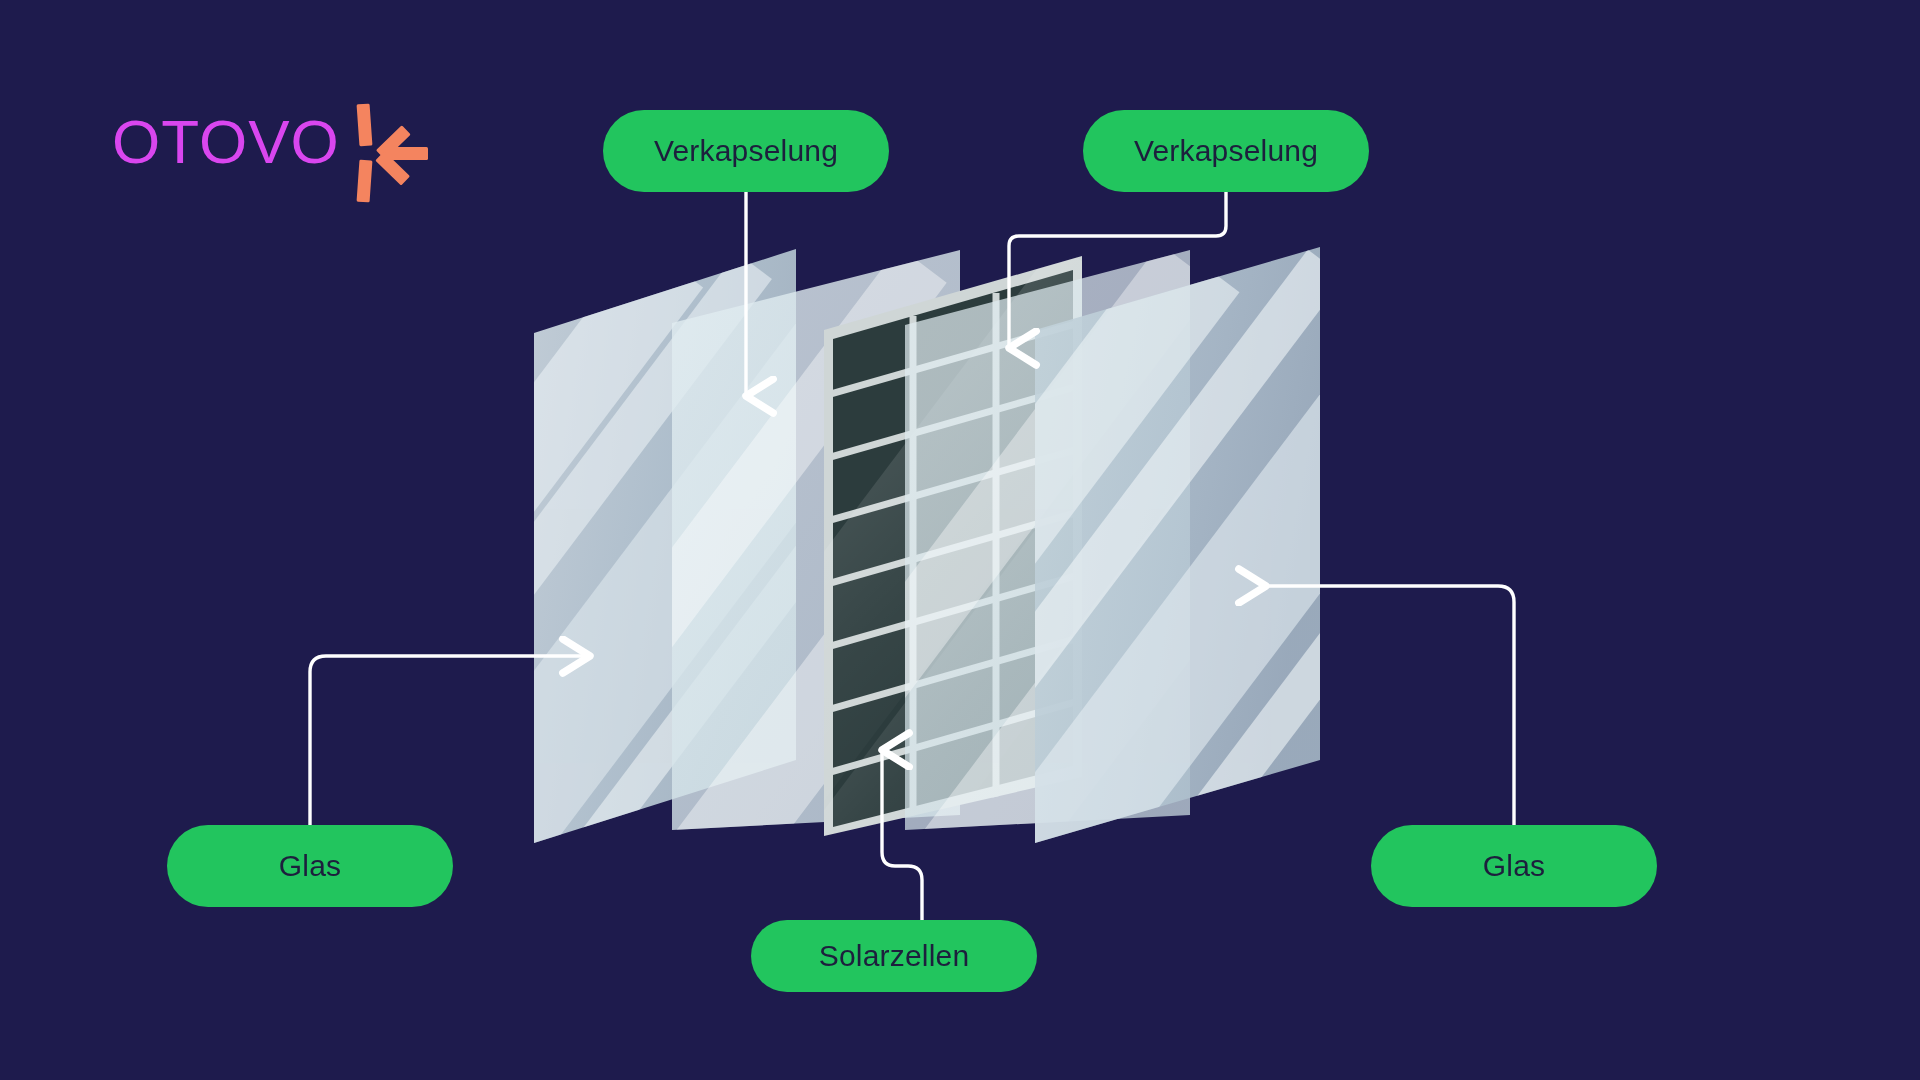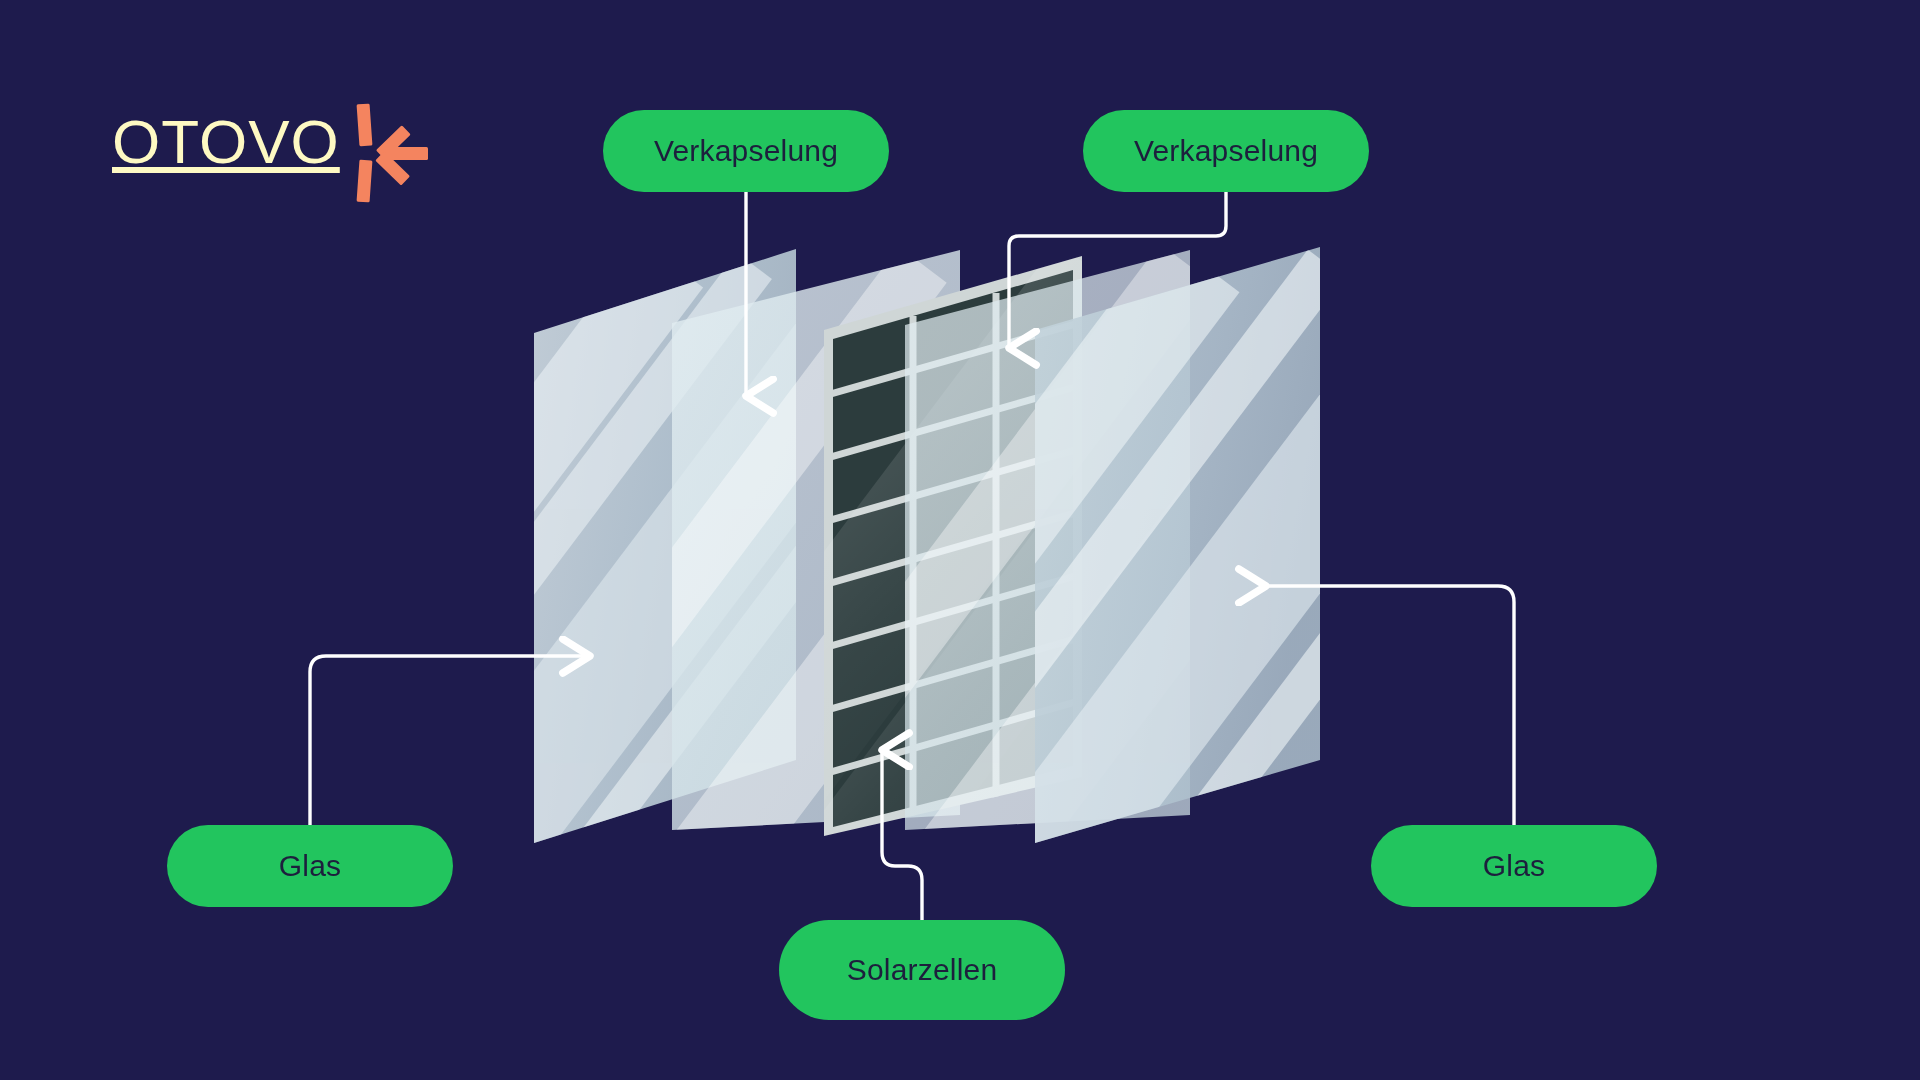--- a/index.html
+++ b/index.html
@@ -21,24 +21,23 @@
     position:absolute;
     left:112px; top:105px;
     width:310px; height:100px;
   }
   #logo .wordmark {
     position:absolute;
     left:0; top:6px;
     font-size:62px;
     letter-spacing:1px;
     font-weight:400;
-    color:#fef9c3;
+    color:#d946ef;
     line-height:1;
     font-family:"Liberation Sans", sans-serif;
-    text-decoration:underline;
   }
   #logo .sun {
     position:absolute;
     left:228px; top:-7px;
     width:88px; height:110px;
   }
 
   
   #diagram {
     position:absolute;
@@ -59,21 +58,21 @@
     font-weight:400;
     letter-spacing:0.2px;
     white-space:nowrap;
     font-family:"Liberation Sans", sans-serif;
     z-index:5;
   }
   #pill-enc-left   { left:603px;  top:110px; width:286px; height:82px; }
   #pill-enc-right  { left:1083px; top:110px; width:286px; height:82px; }
   #pill-glass-left { left:167px;  top:825px; width:286px; height:82px; }
   #pill-glass-right{ left:1371px; top:825px; width:286px; height:82px; }
-  #pill-cells      { left:779px;  top:920px; width:286px; height:100px; }
+  #pill-cells      { left:751px;  top:920px; width:286px; height:72px; }
 </style>
 </head>
 <body>
 
 <div id="stage">
 
   <div id="logo">
     <div class="wordmark">OTOVO</div>
     <svg class="sun" viewBox="0 0 88 110">
       <g fill="#f4845f">

